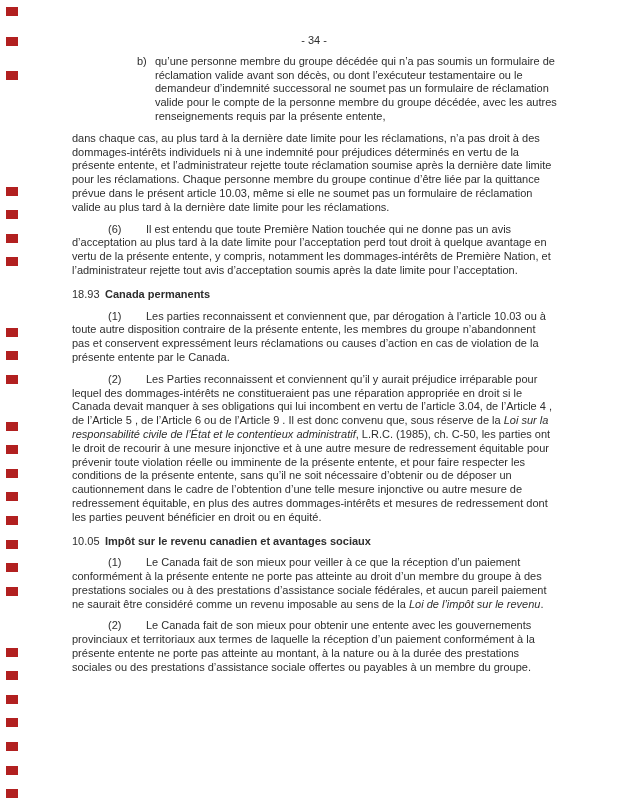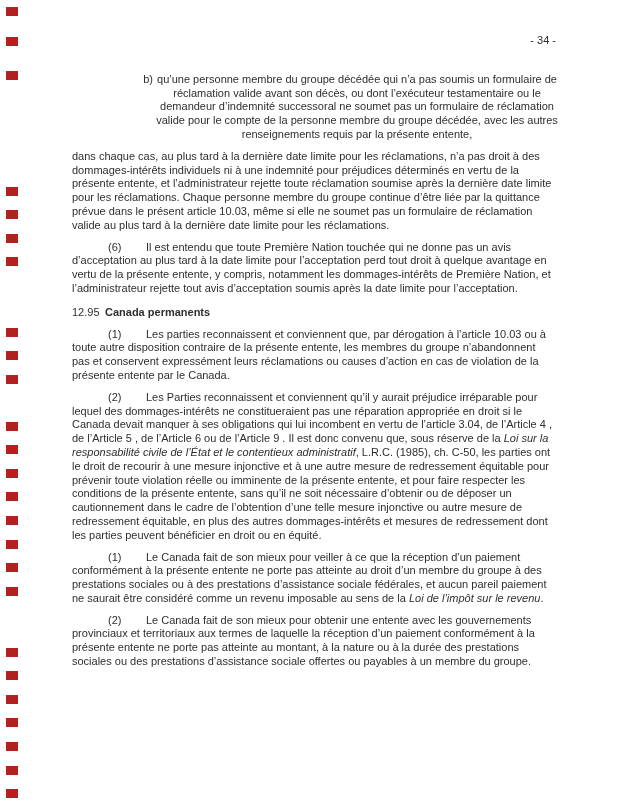--- a/index.html
+++ b/index.html
@@ -15,29 +15,28 @@
     color: #2e2e2e;
   }
   .page-body {
     position: absolute;
     left: 72px;
     top: 0;
     width: 484px;
   }
   .pagenum {
     margin-top: 34px;
-    text-align: right;
+    text-align: center;
   }
   .item-b {
-    margin-top: 25px;
+    margin-top: 7px;
     margin-left: 65px;
     width: 404px;
     padding-left: 18px;
     text-indent: -18px;
-    text-align: center;
   }
   .b-label { display: inline-block; width: 18px; text-indent: 0; }
   p.flush { margin: 8px 0 8px 0; }
   p.num-para { margin: 8px 0 0 0; text-indent: 36px; }
   .pnum { display: inline-block; width: 38px; text-indent: 0; }
   .heading { margin: 10px 0 0 0; font-weight: bold; }
   .h-num { display: inline-block; width: 33px; font-weight: normal; }
   .it { font-style: italic; }
   .edge-marks { position: absolute; left: 0; top: 0; width: 624px; height: 808px; pointer-events: none; }
   .edge-mark { position: absolute; }
@@ -78,25 +77,26 @@
   <div class="page-body">
 
     <div class="pagenum">- 34 -</div>
 
     <div class="item-b"><span class="b-label">b)</span><span>qu’une personne membre du groupe décédée qui n’a pas soumis un formulaire de réclamation valide avant son décès, ou dont l’exécuteur testamentaire ou le demandeur d’indemnité successoral ne soumet pas un formulaire de réclamation valide pour le compte de la personne membre du groupe décédée, avec les autres renseignements requis par la présente entente,</span></div>
 
     <p class="flush">dans chaque cas, au plus tard à la dernière date limite pour les réclamations, n’a pas droit à des dommages-intérêts individuels ni à une indemnité pour préjudices déterminés en vertu de la présente entente, et l’administrateur rejette toute réclamation soumise après la dernière date limite pour les réclamations. Chaque personne membre du groupe continue d’être liée par la quittance prévue dans le présent article 10.03, même si elle ne soumet pas un formulaire de réclamation valide au plus tard à la dernière date limite pour les réclamations.</p>
 
     <p class="num-para"><span class="pnum">(6)</span><span>Il est entendu que toute Première Nation touchée qui ne donne pas un avis d’acceptation au plus tard à la date limite pour l’acceptation perd tout droit à quelque avantage en vertu de la présente entente, y compris, notamment les dommages-intérêts de Première Nation, et l’administrateur rejette tout avis d’acceptation soumis après la date limite pour l’acceptation.</span></p>
 
-    <div class="heading"><span class="h-num">12.95</span><span>Canada permanents</span></div>
+    <div class="heading"><span class="h-num">18.93</span><span>Canada permanents</span></div>
 
     <p class="num-para"><span class="pnum">(1)</span><span>Les parties reconnaissent et conviennent que, par dérogation à l’article 10.03 ou à toute autre disposition contraire de la présente entente, les membres du groupe n’abandonnent pas et conservent expressément leurs réclamations ou causes d’action en cas de violation de la présente entente par le Canada.</span></p>
 
     <p class="num-para"><span class="pnum">(2)</span><span>Les Parties reconnaissent et conviennent qu’il y aurait préjudice irréparable pour lequel des dommages-intérêts ne constitueraient pas une réparation appropriée en droit si le Canada devait manquer à ses obligations qui lui incombent en vertu de l’article 3.04, de l’Article 4 , de l’Article 5 , de l’Article 6 ou de l’Article 9 . Il est donc convenu que, sous réserve de la </span><span class="it">Loi sur la responsabilité civile de l’État et le contentieux administratif</span><span>, L.R.C. (1985), ch. C-50, les parties ont le droit de recourir à une mesure injonctive et à une autre mesure de redressement équitable pour prévenir toute violation réelle ou imminente de la présente entente, et pour faire respecter les conditions de la présente entente, sans qu’il ne soit nécessaire d’obtenir ou de déposer un cautionnement dans le cadre de l’obtention d’une telle mesure injonctive ou autre mesure de redressement équitable, en plus des autres dommages-intérêts et mesures de redressement dont les parties peuvent bénéficier en droit ou en équité.</span></p>
 
+    <div class="heading"><span class="h-num">10.05</span><span>Impôt sur le revenu canadien et avantages sociaux</span></div>
 
     <p class="num-para"><span class="pnum">(1)</span><span>Le Canada fait de son mieux pour veiller à ce que la réception d’un paiement conformément à la présente entente ne porte pas atteinte au droit d’un membre du groupe à des prestations sociales ou à des prestations d’assistance sociale fédérales, et aucun pareil paiement ne saurait être considéré comme un revenu imposable au sens de la </span><span class="it">Loi de l’impôt sur le revenu</span><span>.</span></p>
 
     <p class="num-para"><span class="pnum">(2)</span><span>Le Canada fait de son mieux pour obtenir une entente avec les gouvernements provinciaux et territoriaux aux termes de laquelle la réception d’un paiement conformément à la présente entente ne porte pas atteinte au montant, à la nature ou à la durée des prestations sociales ou des prestations d’assistance sociale offertes ou payables à un membre du groupe.</span></p>
 
   </div>
 </div>
 
 </body></html>

